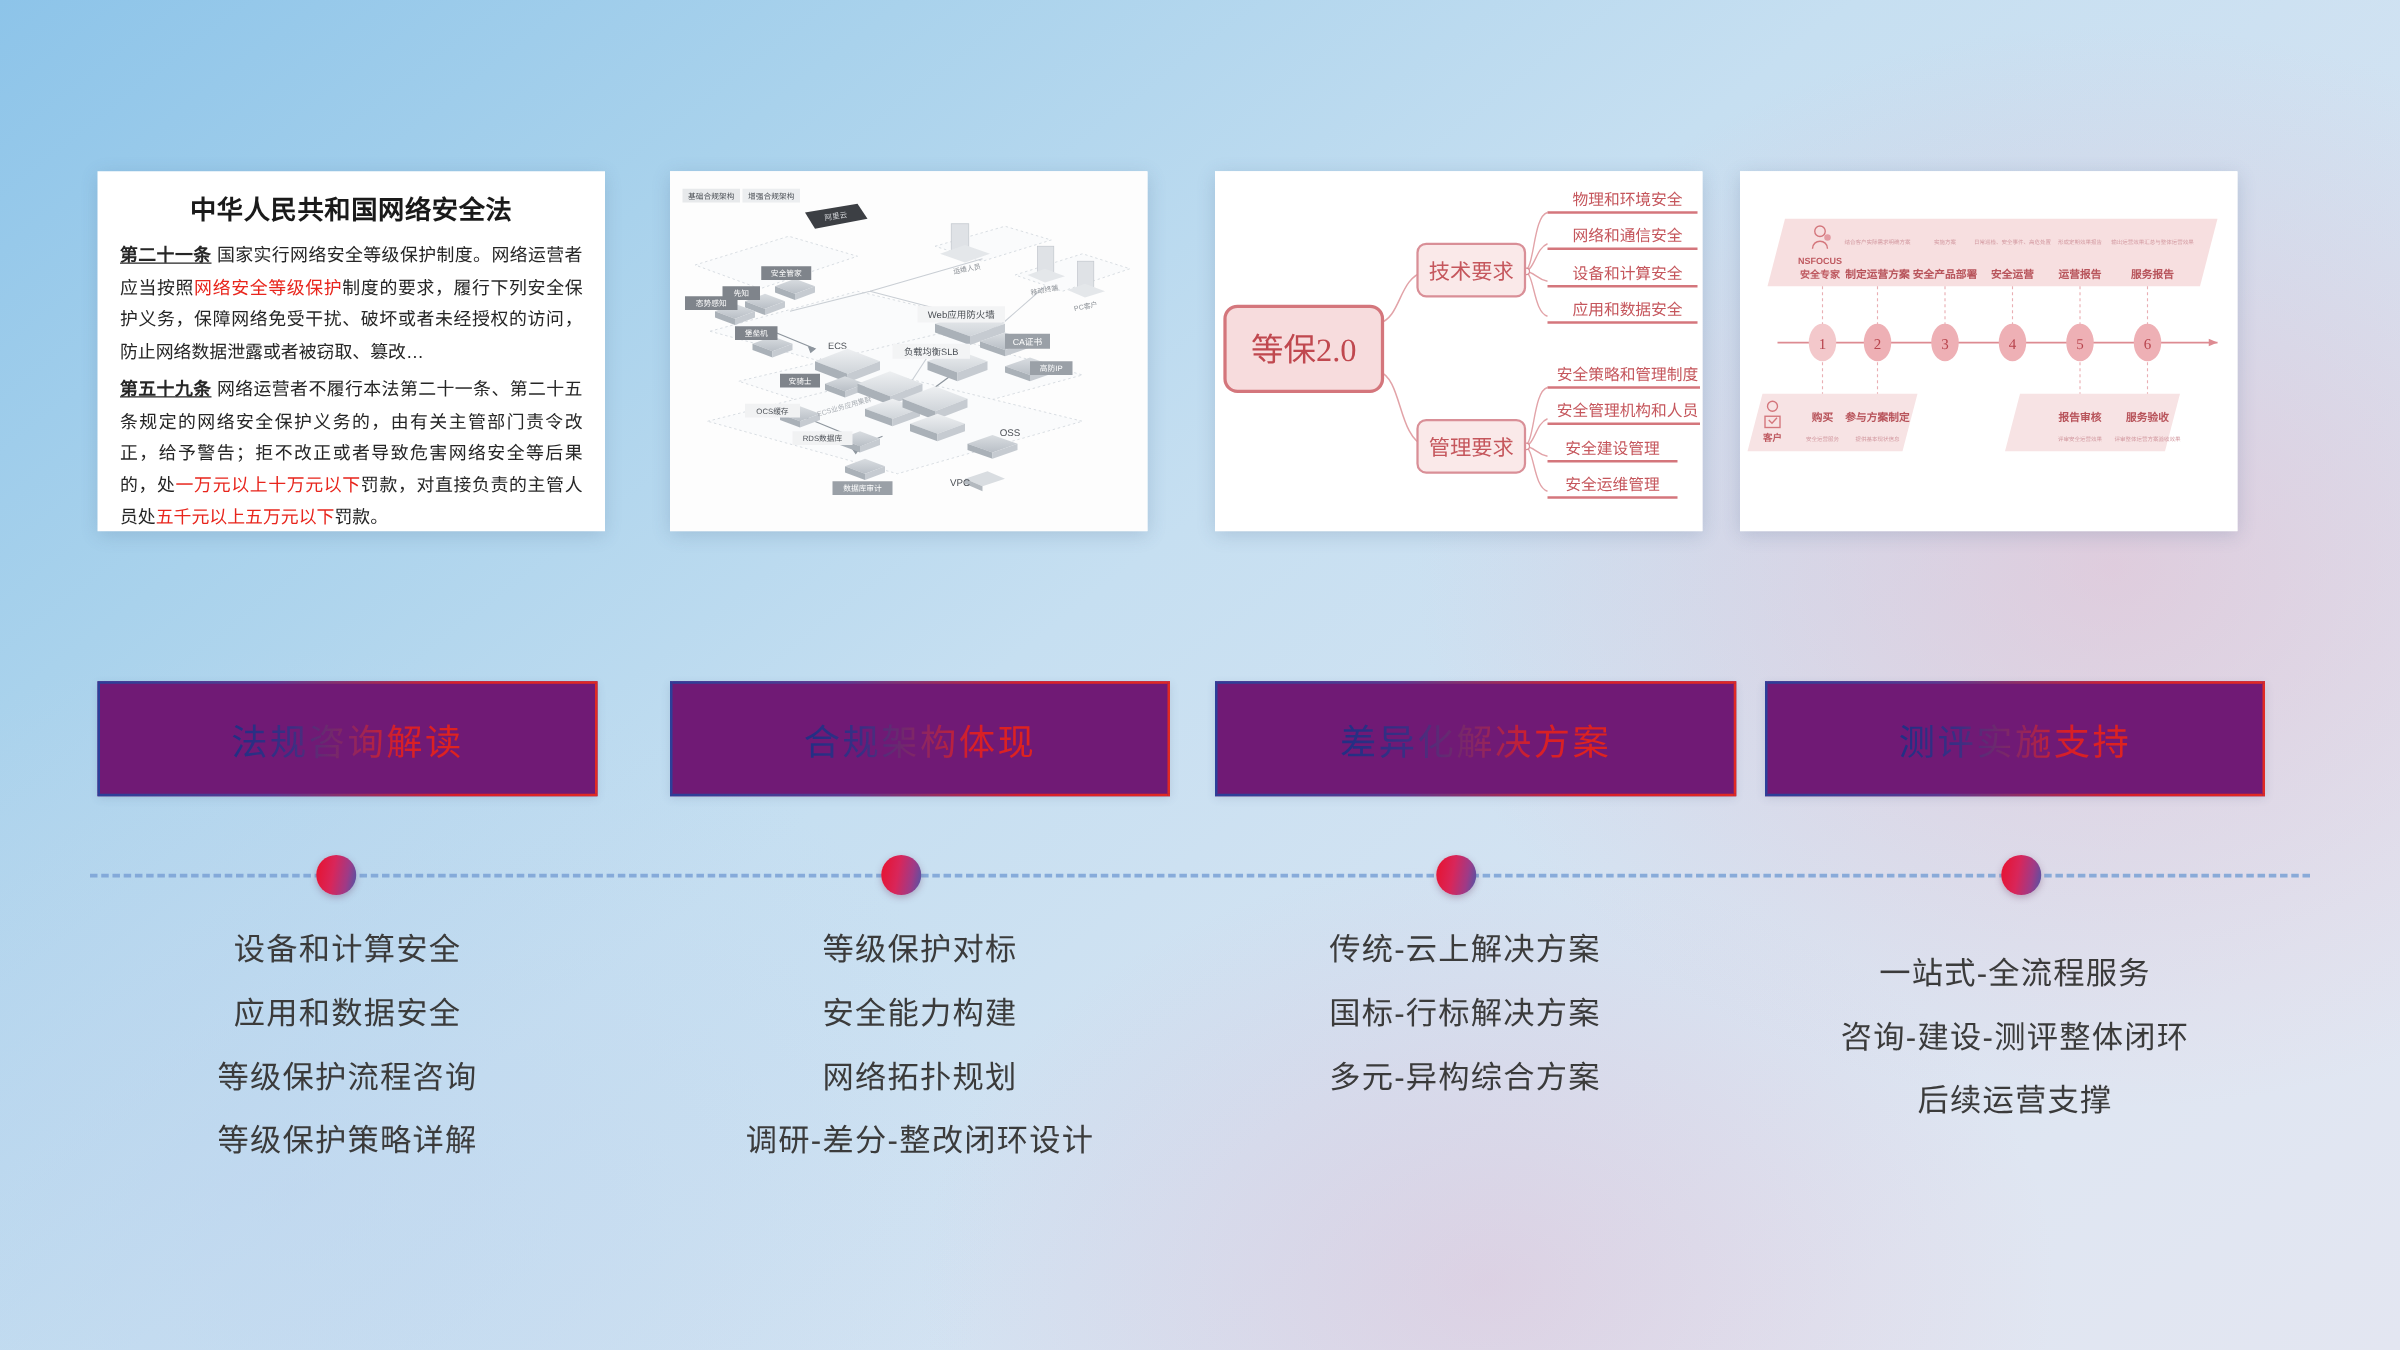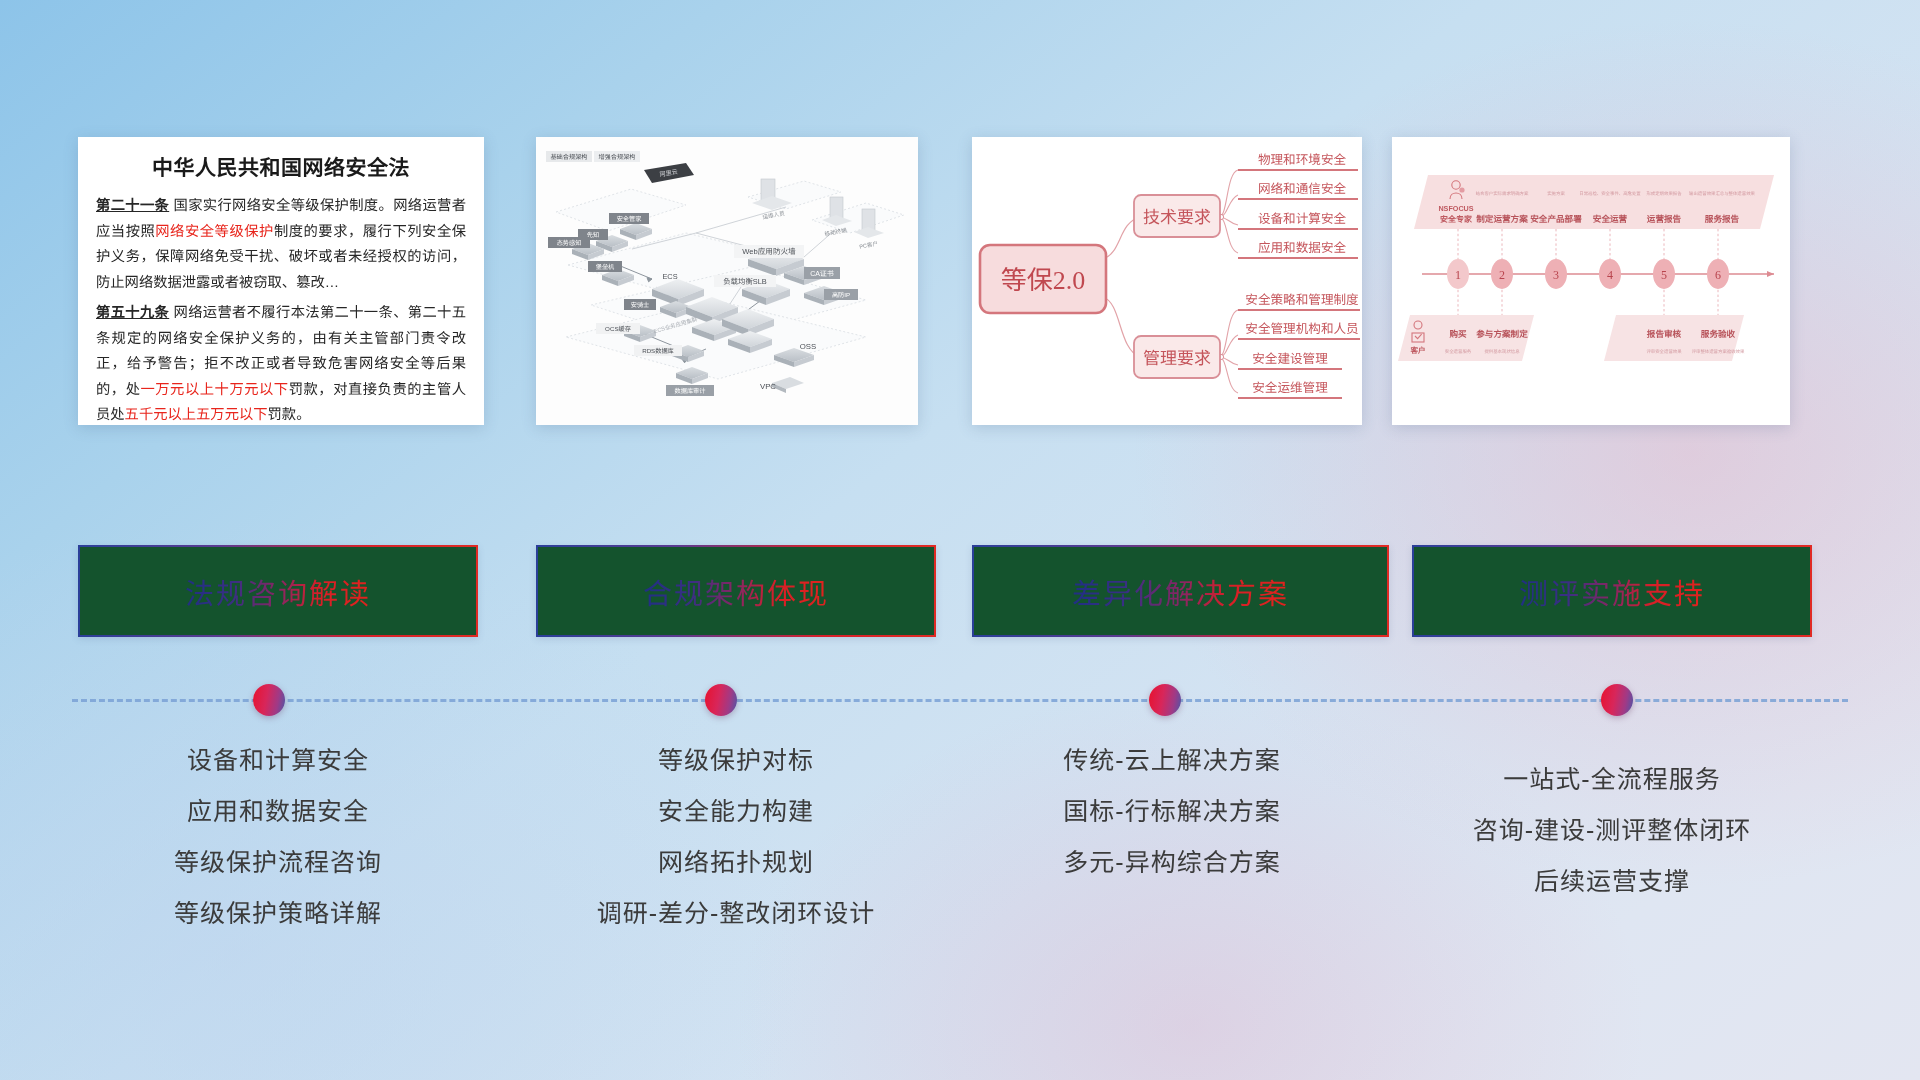--- a/index.html
+++ b/index.html
@@ -47,21 +47,21 @@
   .mind svg { display:block; width:100%; height:100%; }
 
   
   .nsf { position:relative; width:100%; height:100%; background:#fff; }
   .nsf svg { display:block; width:100%; height:100%; }
 
   
   .cats { position:absolute; left:0; top:545px; width:1920px; height:92px; }
   .cat {
     position:absolute; top:0; height:92px;
-    background:#14532d;
+    background:#701a75;
     border:2px solid;
     border-image:linear-gradient(90deg,#2b3f99 0%,#5a3a91 35%,#d8202a 72%,#e02a24 100%) 1;
     display:flex; align-items:center; justify-content:center;
     box-shadow:0 2px 7px rgba(70,90,130,0.16);
   }
   .cat.p1 { left:78px;  width:400px; }
   .cat.p2 { left:536px; width:400px; }
   .cat.p3 { left:972px; width:417px; }
   .cat.p4 { left:1412px; width:400px; }
   .cat-label {

